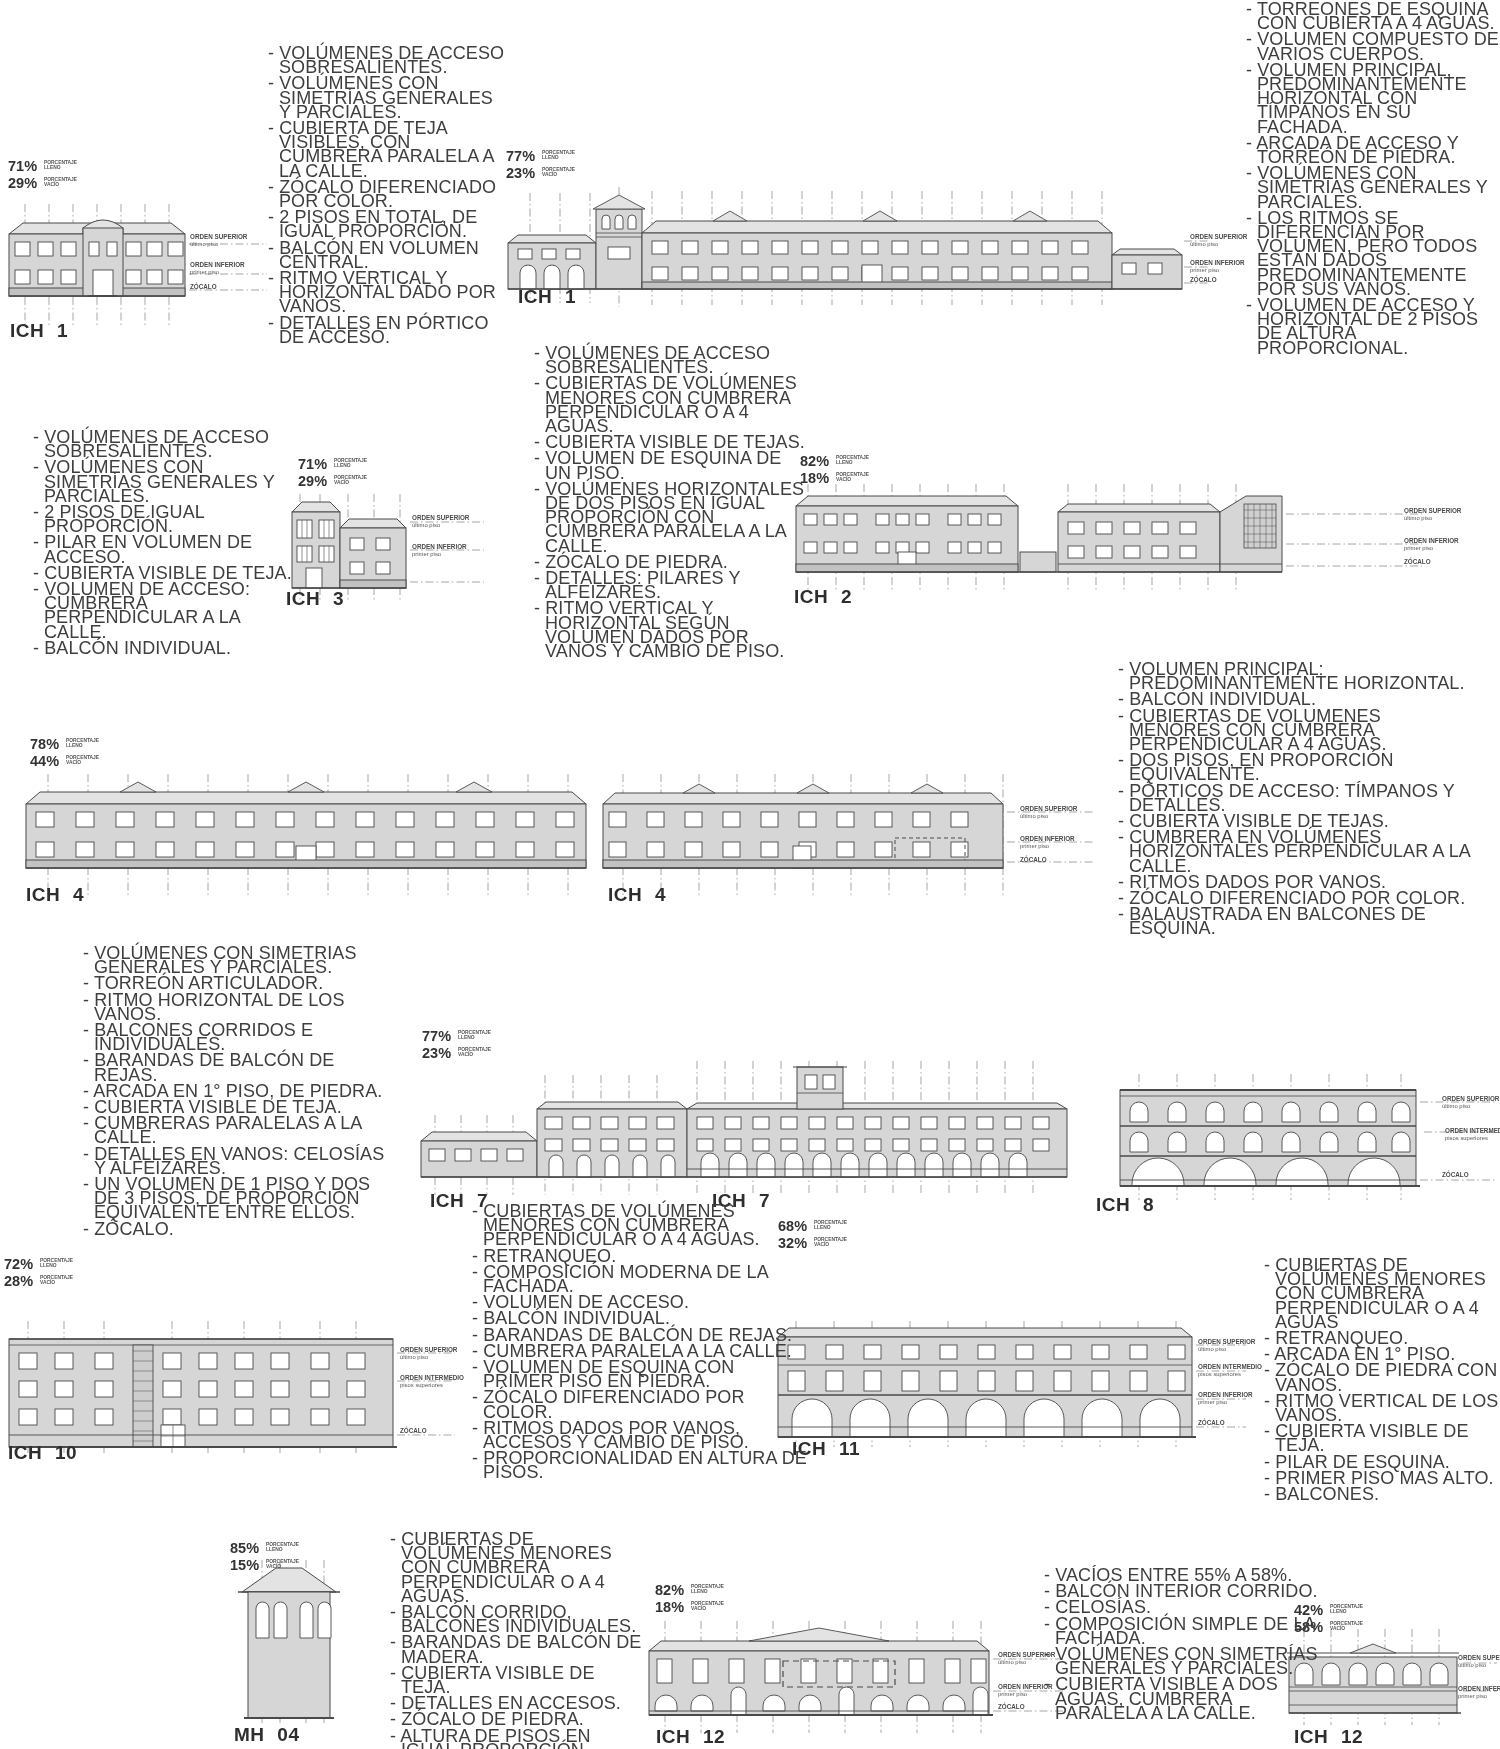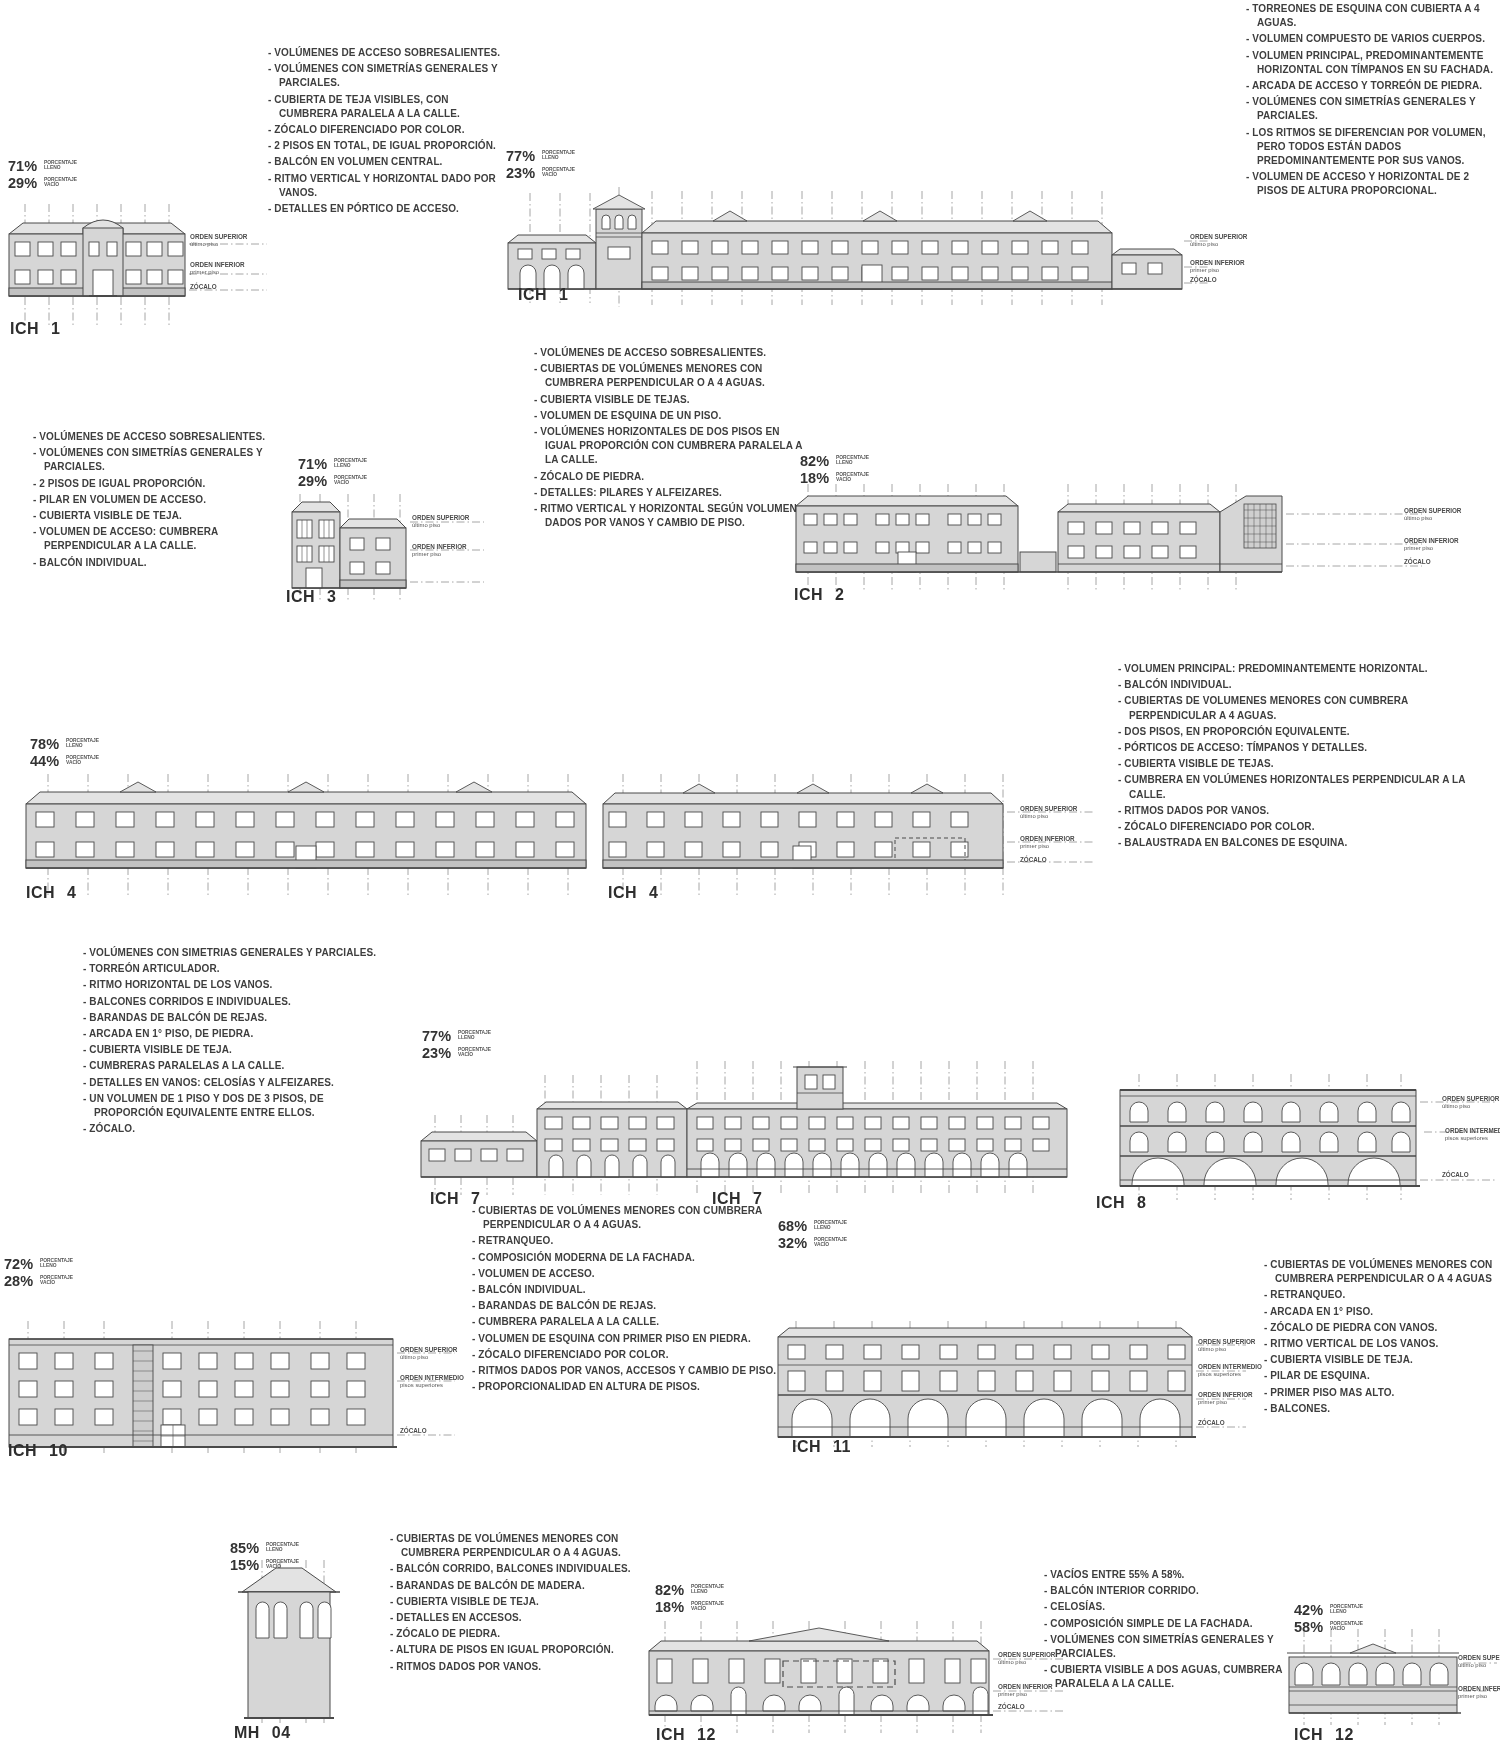--- a/index.html
+++ b/index.html
@@ -1,22 +1,22 @@
 <!DOCTYPE html>
 <html><head>
 <meta charset="utf-8">
 <style>
   html,body{margin:0;padding:0;background:#ffffff;}
   #canvas{position:relative;width:1500px;height:1749px;background:#fff;overflow:hidden;
           font-family:"Liberation Sans",sans-serif;color:#3d3d3d;}
-  .flist{position:absolute;font-size:10px;line-height:14.2px;font-weight:700;
+  .flist{position:absolute;font-size:18px;line-height:14.2px;font-weight:400;
          color:#3e3e3e;letter-spacing:.1px;}
   .fitem{padding-left:11px;text-indent:-11px;margin-bottom:2px;}
   .fitem::before{content:"- ";}
-  .fcode{position:absolute;font-size:16px;font-weight:700;color:#2e2e2e;
+  .fcode{position:absolute;font-size:19px;font-weight:700;color:#2e2e2e;
          word-spacing:7px;letter-spacing:.5px;white-space:nowrap;}
   .pct{position:absolute;}
   .prow{display:flex;align-items:flex-start;height:17px;}
   .pnum{font-size:14.5px;font-weight:700;color:#333;width:36px;}
   .pcap{font-size:4.9px;line-height:5.2px;font-weight:700;color:#555;margin-top:2px;}
   .pcap span{display:block;}
   .slabel{position:absolute;font-size:6.3px;line-height:6.8px;font-weight:700;
           color:#4a4a4a;white-space:nowrap;}
   .slabel .sub{display:block;font-weight:400;font-size:5.9px;color:#575757;}
   svg.fig{position:absolute;overflow:visible;}

